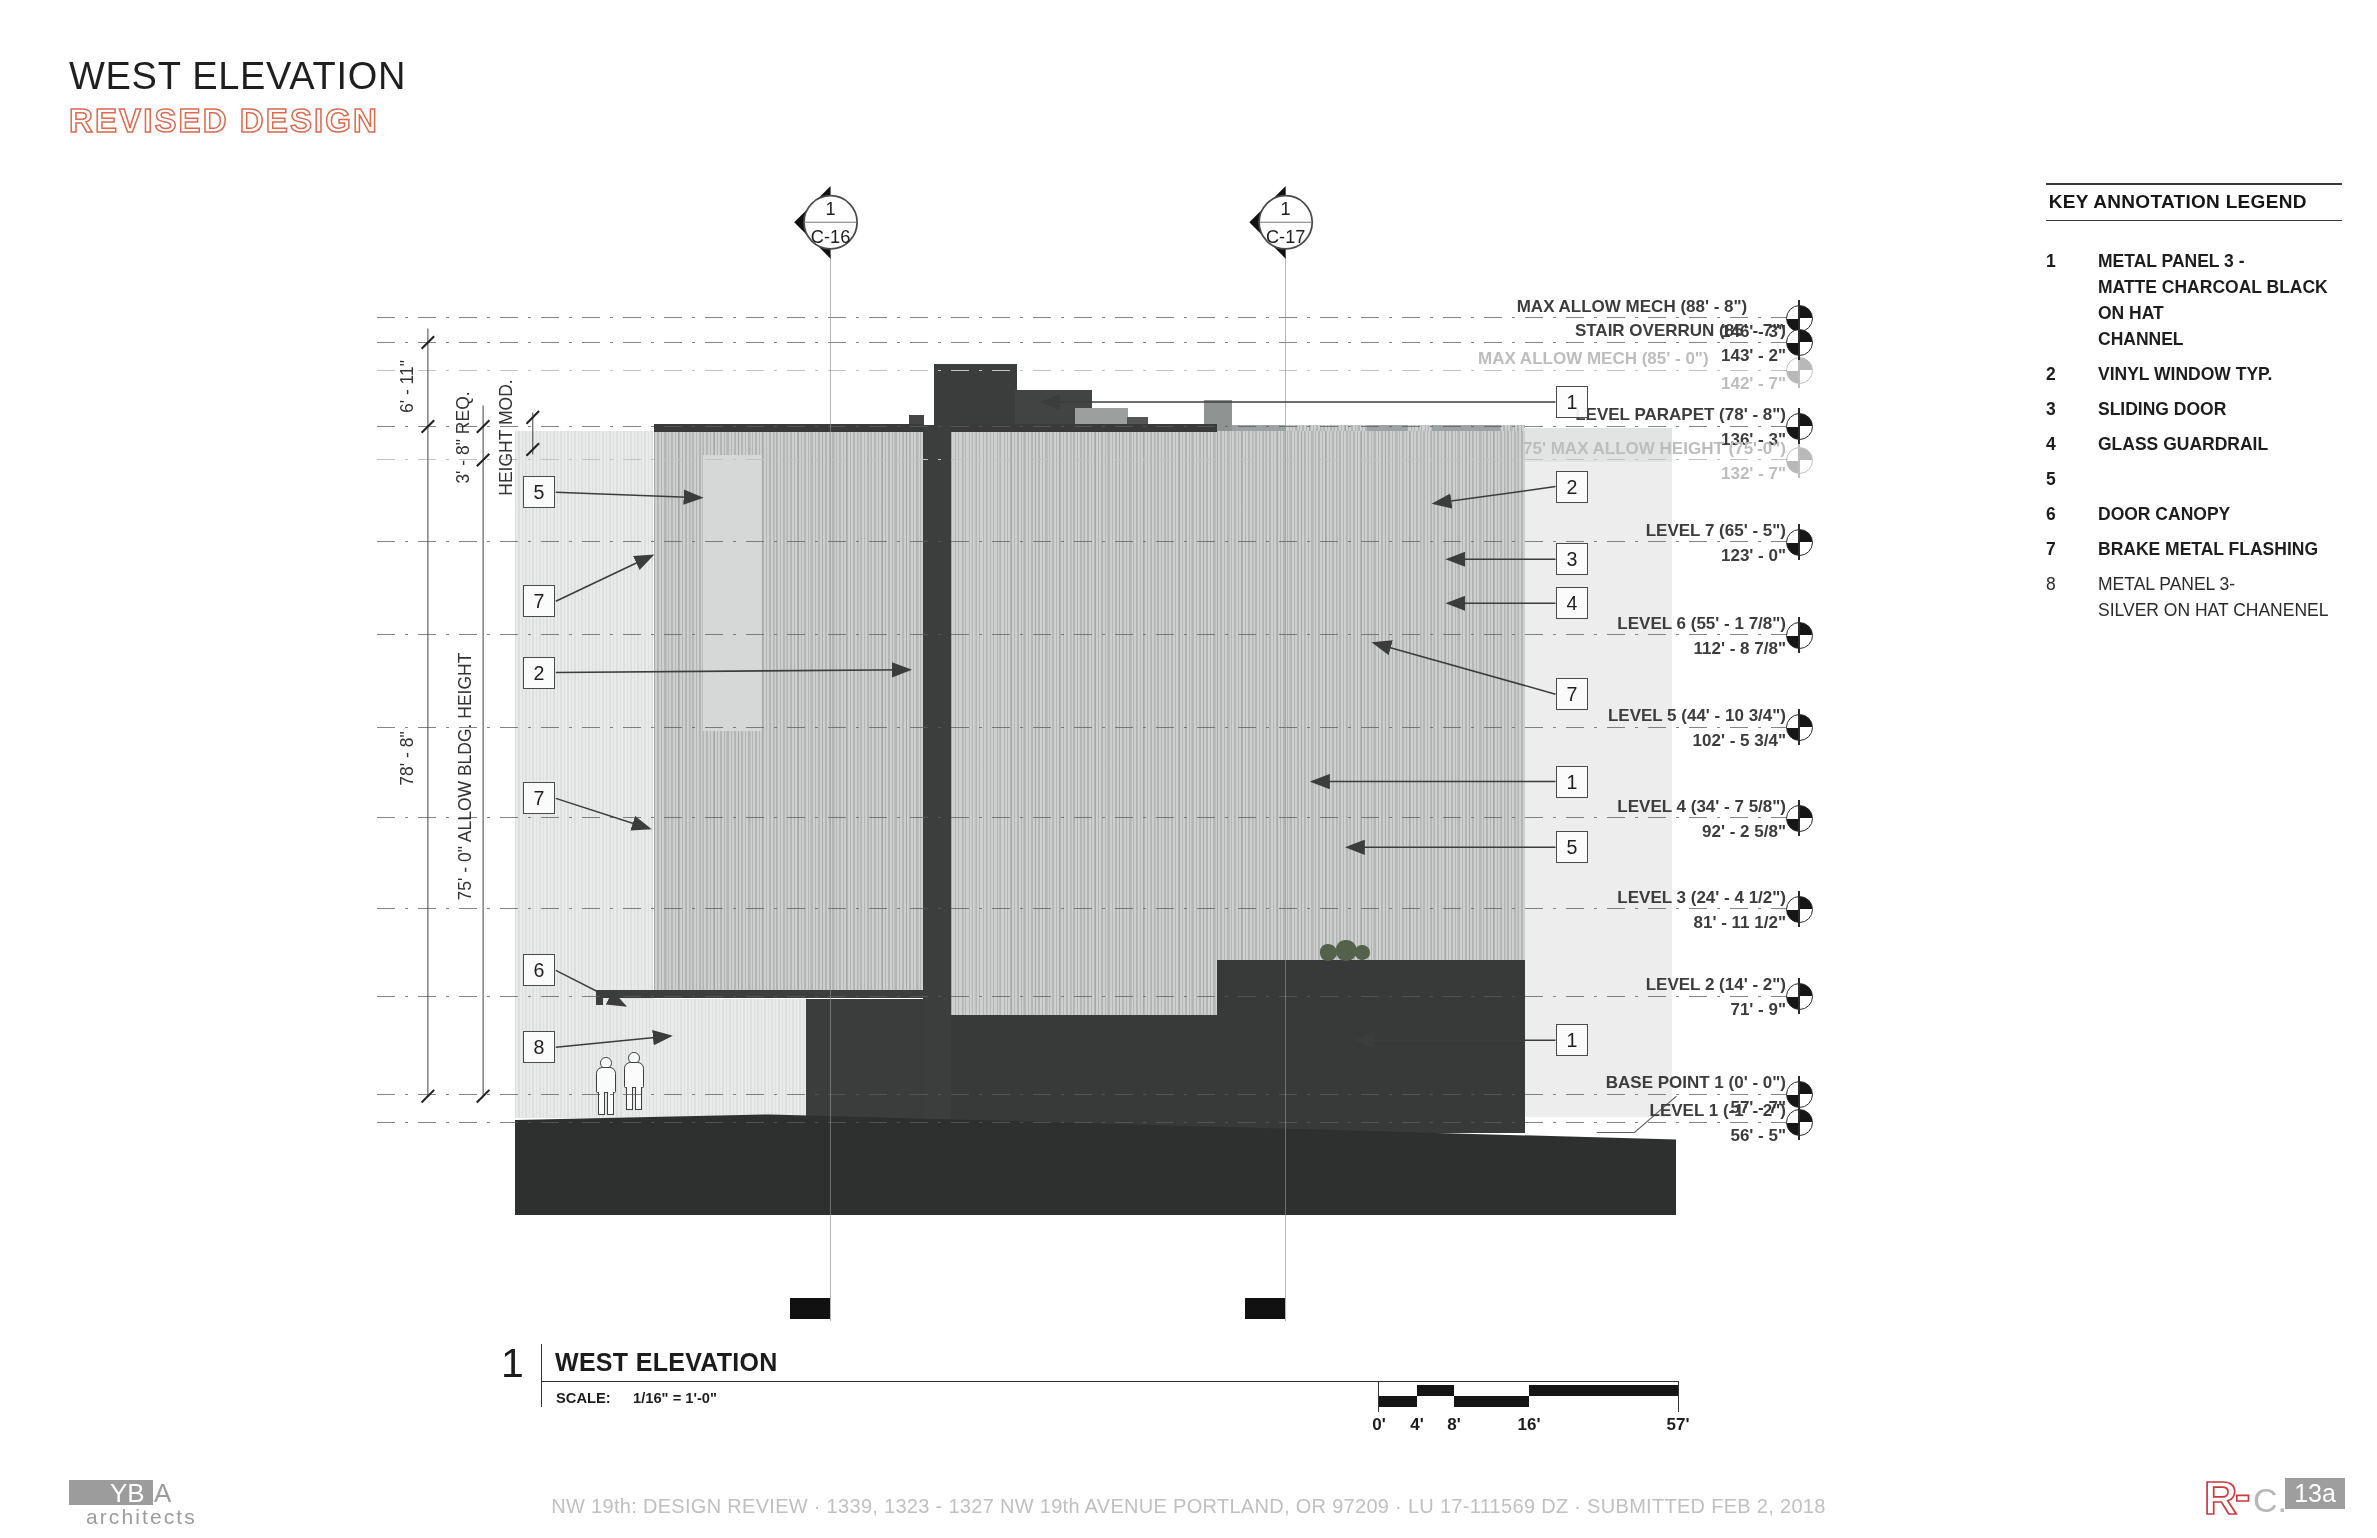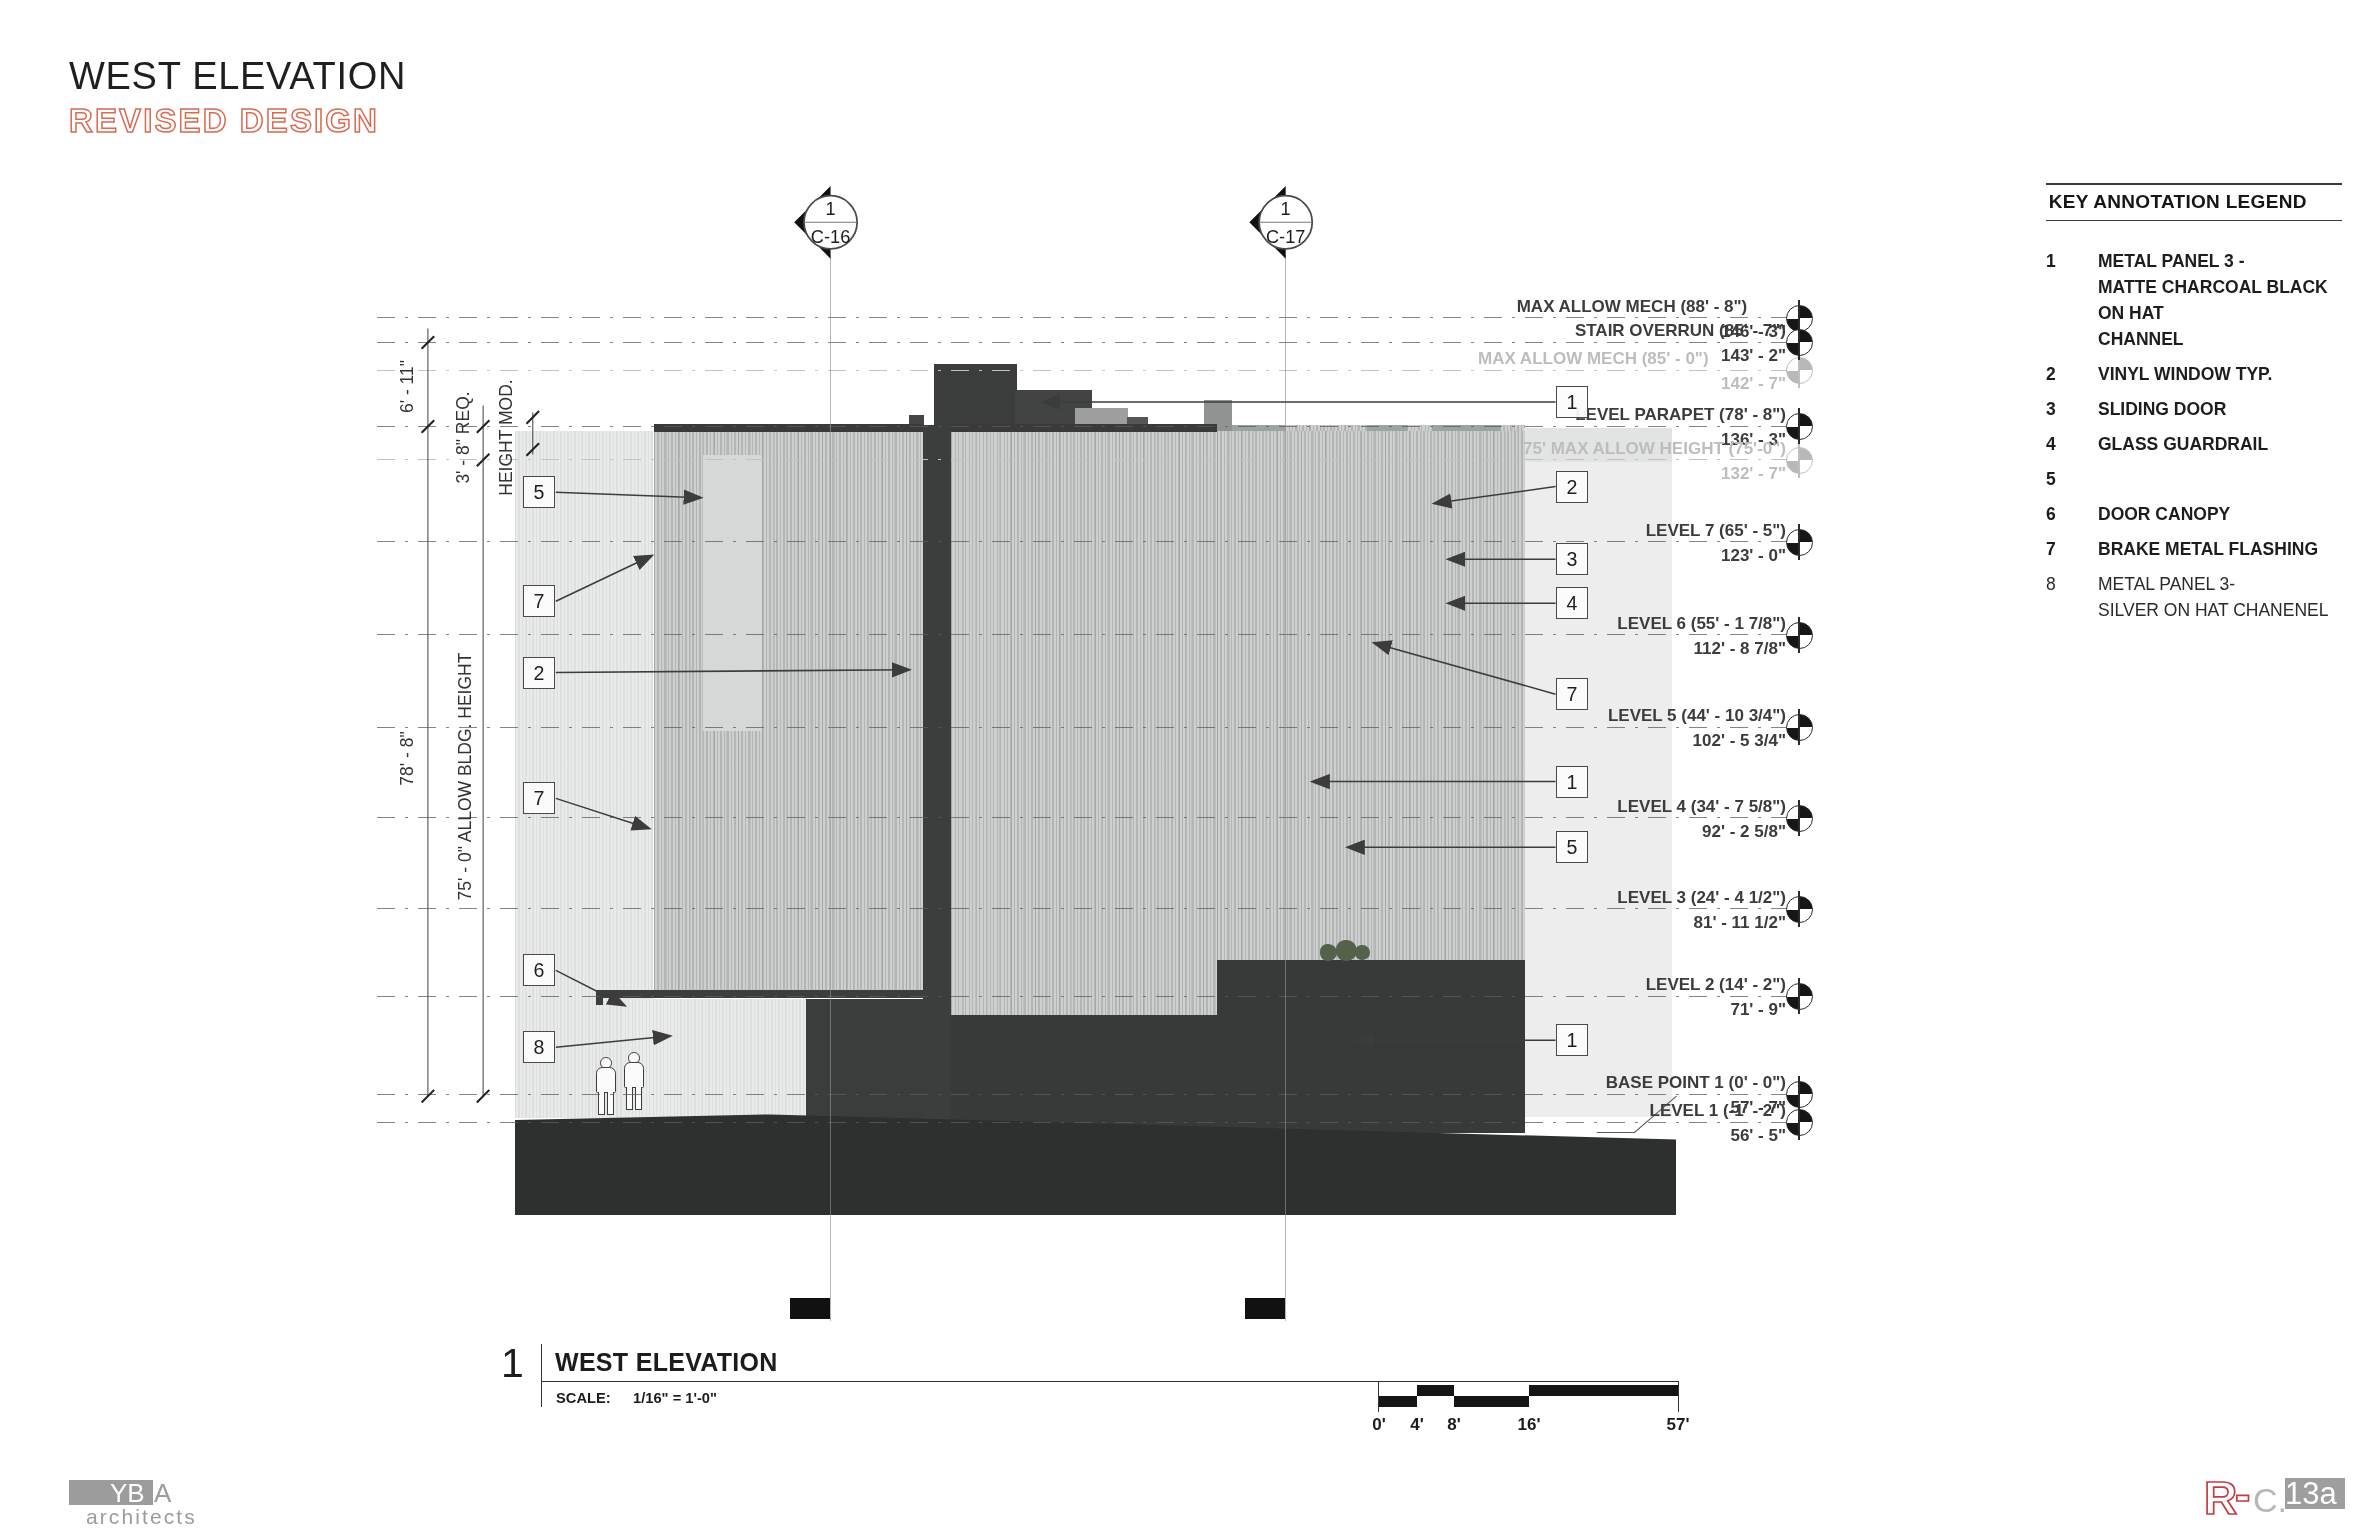--- a/index.html
+++ b/index.html
@@ -55,21 +55,21 @@
   .dt-title{font-size:25px;font-weight:bold;color:#1c1c1c;letter-spacing:0.3px;}
   .dt-scale{font-size:14.7px;font-weight:bold;color:#1c1c1c;}
   .sb-label{font-size:17px;font-weight:bold;color:#1c1c1c;transform:translateX(-50%);}
   .footer-line{font-size:20px;color:#c0c0c0;letter-spacing:0.3px;}
   .logo-rect{background:#9c9c9c;}
   .logo-yb{font-size:26px;color:#ffffff;}
   .logo-a{font-size:26px;color:#9c9c9c;}
   .logo-sub{font-size:21px;color:#9c9c9c;letter-spacing:2.1px;margin-left:16px;}
   .sheet-r{font-size:46px;font-weight:bold;color:#fff;-webkit-text-stroke:1.7px #c63b41;}
   .sheet-c{font-size:34px;color:#b7b7b7;}
-  .sheet-box{background:#9e9e9e;color:#fff;font-size:31px;display:flex;align-items:center;}
+  .sheet-box{background:#9e9e9e;color:#fff;font-size:25px;display:flex;align-items:center;justify-content:center;}
   svg text{font-family:"Liberation Sans",sans-serif;}
 </style>
 </head>
 <body>
 
 <div id="sheet">
 
   <div class="abs title" style="left:69px;top:55px;">WEST ELEVATION</div>
   <div class="abs subtitle" style="left:69px;top:102px;">REVISED DESIGN</div>
 
@@ -232,20 +232,21 @@
       <div class="abs " style="left: 1529px; top: 1385px; width: 150px; height: 11.2px; background: rgb(21, 21, 21);"></div>
       <div class="abs " style="left: 1378px; top: 1381px; width: 1.4px; height: 31px; background: rgb(51, 51, 51);"></div>
       <div class="abs " style="left: 1678px; top: 1381px; width: 1.4px; height: 31px; background: rgb(51, 51, 51);"></div>
       <div class="abs sb-label" style="left: 1379px; top: 1415px;">0'</div>
       <div class="abs sb-label" style="left: 1417px; top: 1415px;">4'</div>
       <div class="abs sb-label" style="left: 1454px; top: 1415px;">8'</div>
       <div class="abs sb-label" style="left: 1529px; top: 1415px;">16'</div>
       <div class="abs sb-label" style="left: 1678px; top: 1415px;">57'</div>
     </div>
 
+  <div class="abs footer-line" style="left:0;top:1495px;width:2377px;text-align:center;">NW 19th: DESIGN REVIEW · 1339, 1323 - 1327 NW 19th AVENUE PORTLAND, OR 97209 · LU 17-111569 DZ · SUBMITTED FEB 2, 2018</div>
 
   <div class="abs logo-rect" style="left:69px;top:1480px;width:84px;height:25px;"></div>
   <div class="abs logo-yb" style="left:110px;top:1478px;">YB</div>
   <div class="abs logo-a" style="left:154px;top:1478px;">A</div>
   <div class="abs logo-sub" style="left:70px;top:1505px;">architects</div>
 
   <div class="abs sheet-r" style="left:2204px;top:1471px;">R</div>
   <div class="abs sheet-r" style="left:2235px;top:1467px;">-</div>
   <div class="abs sheet-c" style="left:2253px;top:1481px;">C.</div>
   <div class="abs sheet-box" style="left:2285px;top:1478px;width:60px;height:31px;">

